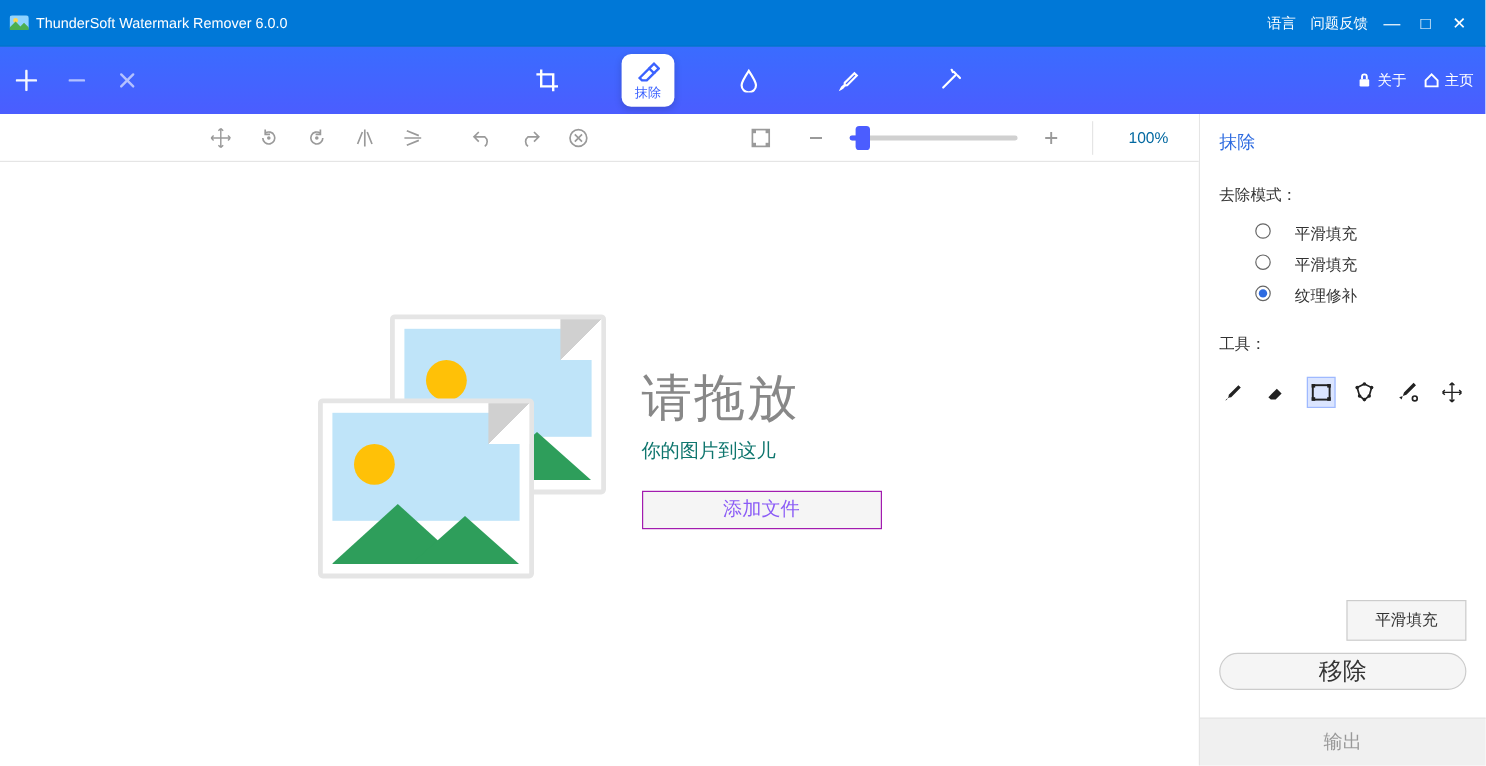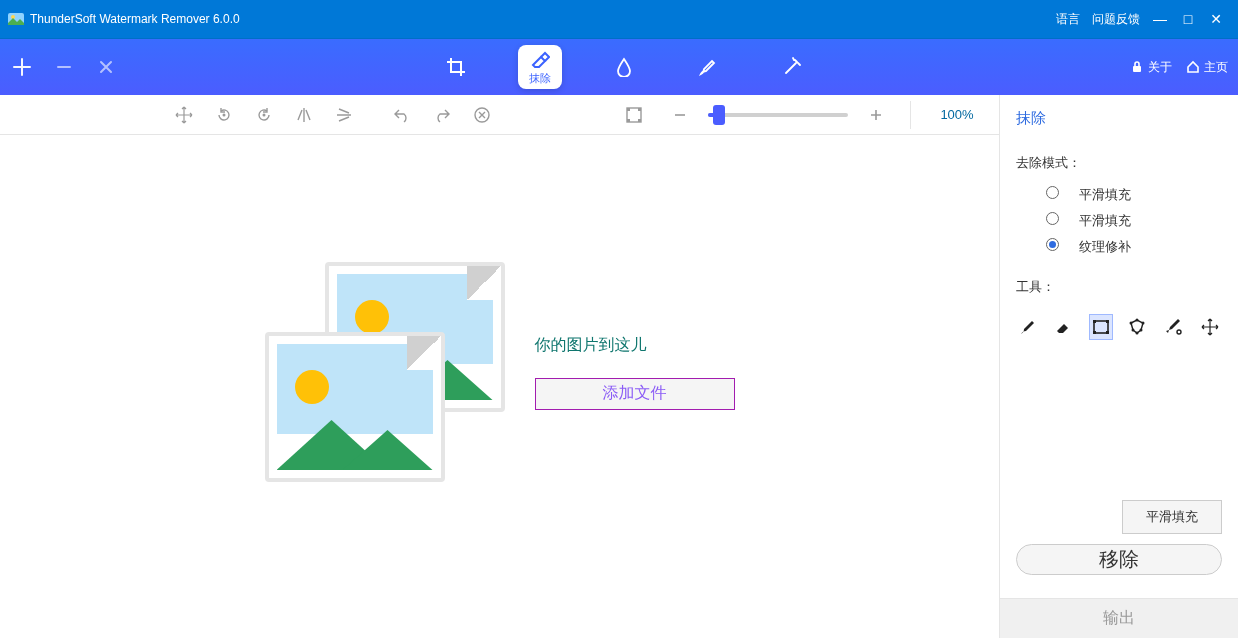--- a/index.html
+++ b/index.html
@@ -354,20 +354,21 @@
           </div>
           <div class="pic front">
             <div class="sky"></div>
               <div class="sun"></div>
               <div class="hill1"></div>
               <div class="hill2"></div>
               <div class="fold"></div>
           </div>
         </div>
         <div class="drop-text-col">
+          <div class="drop-big">请拖放</div>
           <div class="drop-sub">你的图片到这儿</div>
           <button class="add-btn">添加文件</button>
         </div>
       </div>
     </div>
   </div>
 
   <div class="sidepanel">
     <div class="panel-title">抹除</div>
 

